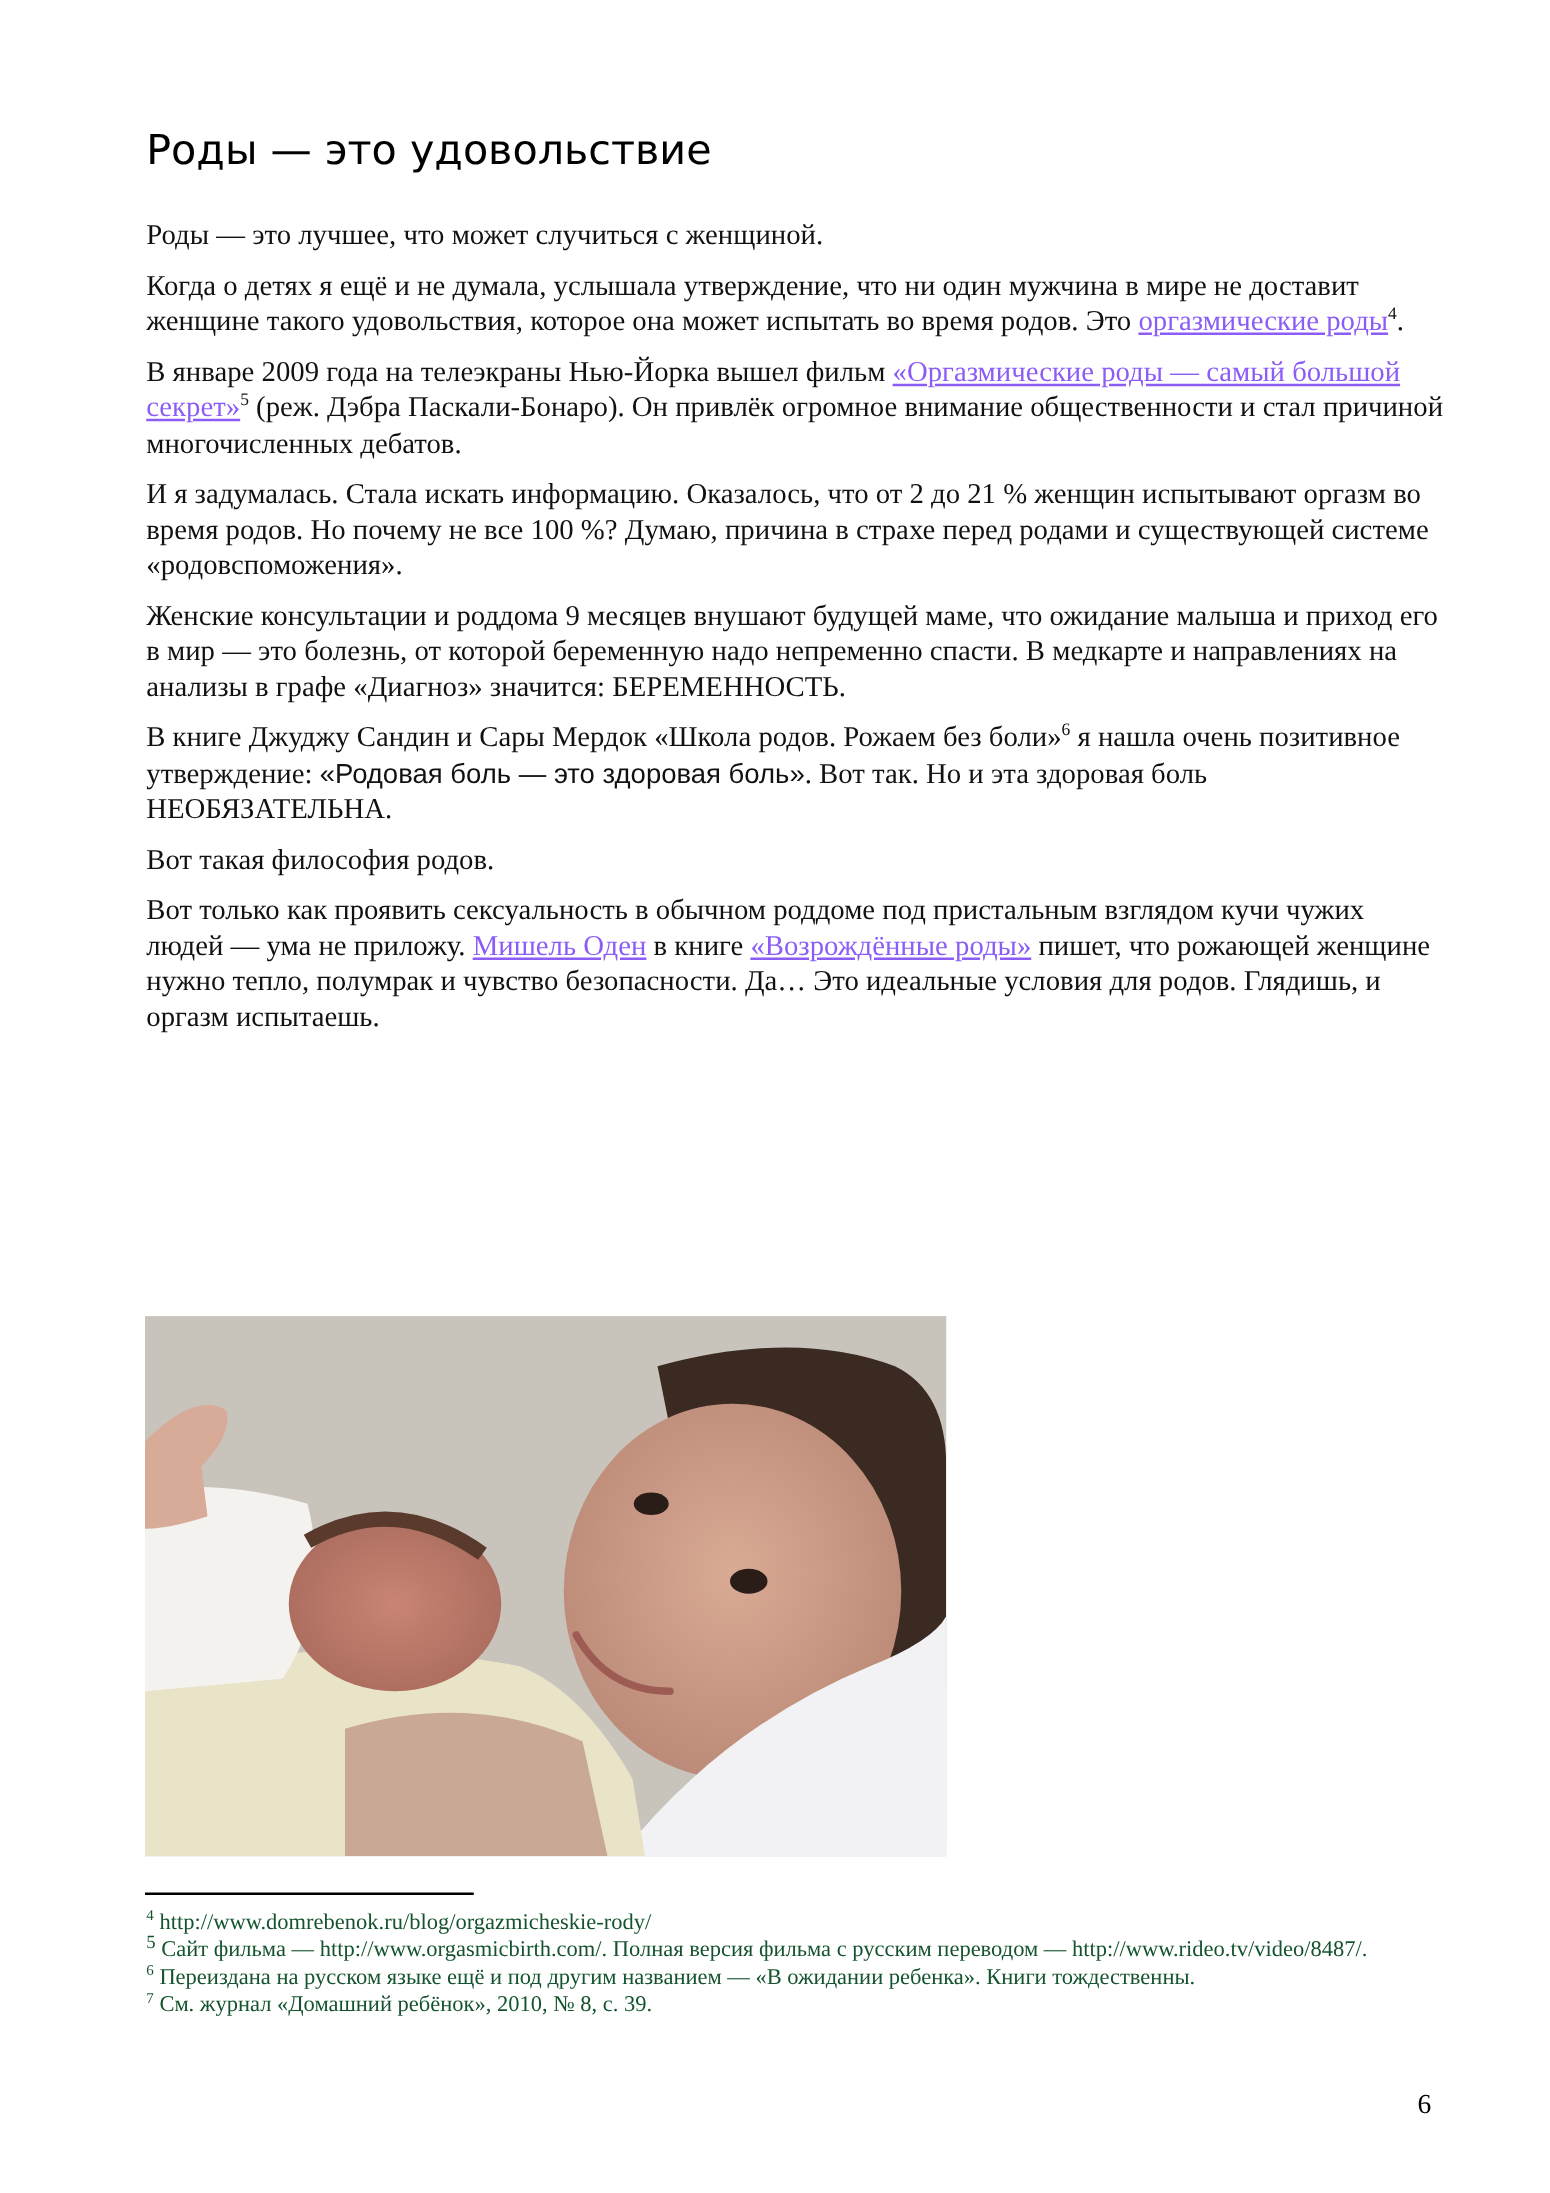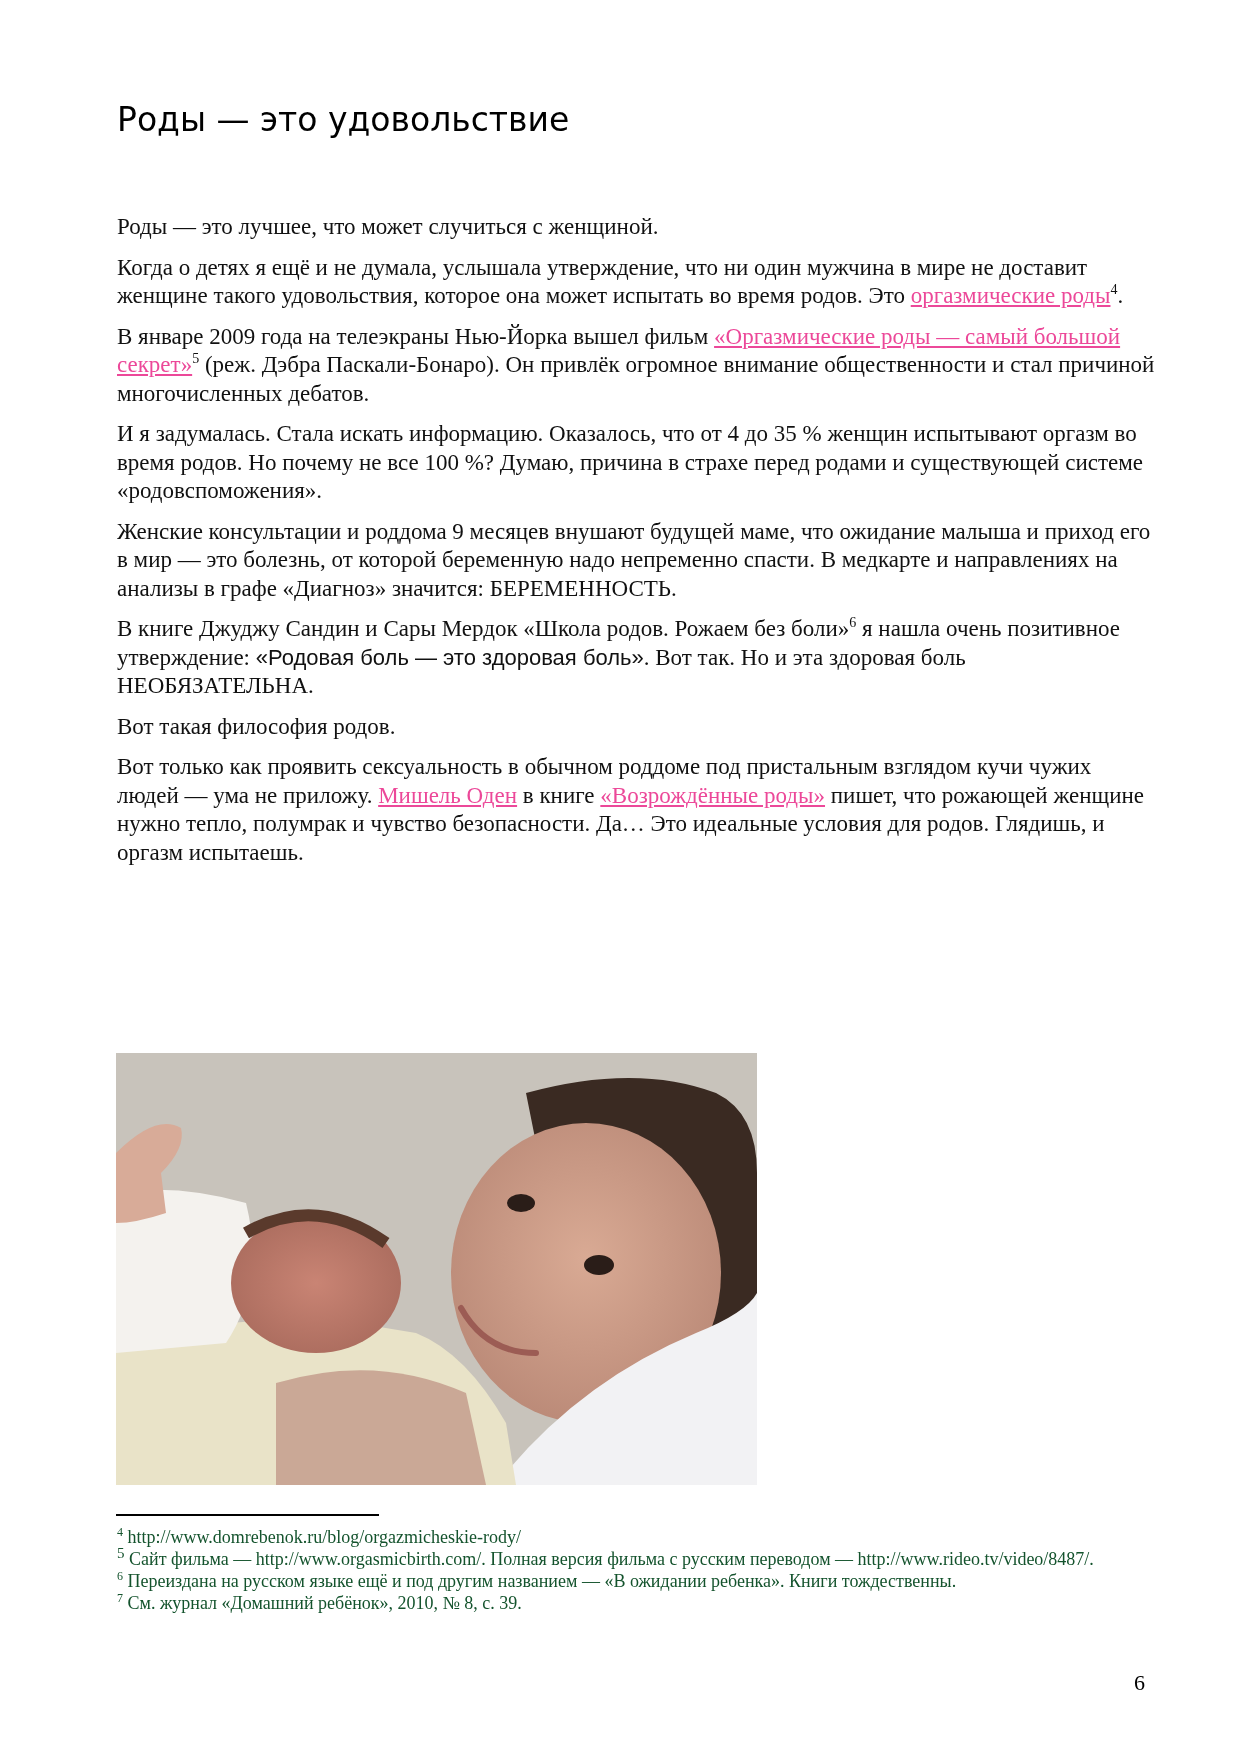--- a/index.html
+++ b/index.html
@@ -5,24 +5,24 @@
   html, body { margin: 0; padding: 0; background: #ffffff; }
   body { width: 1240px; height: 1754px; position: relative; overflow: hidden; }
   .page { position: absolute; left: 0; top: 0; width: 1240px; height: 1754px; background: #fff; }
   .title {
     position: absolute; left: 117px; top: 100px;
     font-family: "DejaVu Sans", sans-serif; font-size: 33px; color: #000;
     margin: 0; font-weight: normal; letter-spacing: 0px;
   }
   .body-text {
     position: absolute; left: 117px; top: 174px; width: 1040px;
-    font-family: "Liberation Serif", serif; font-size: 23px; line-height: 28.5px; color: #111; margin-top: 39px;
+    font-family: "Liberation Serif", serif; font-size: 23px; line-height: 28.5px; color: #111;
   }
   .body-text p { margin: 0 0 12px 0; }
-  .body-text a { color: #ec4899; text-decoration: underline; }
+  .body-text a { color: #8b5cf6; text-decoration: underline; }
   .body-text sup { font-size: 14px; vertical-align: super; line-height: 0; }
   .sans-quote { font-family: Liberation Sans, sans-serif; font-size: 22px; }
   .photo {
     position: absolute; left: 116px; top: 1053px; width: 641px; height: 432px; overflow: hidden;
     background: linear-gradient(180deg, #c9c5bd 0%, #cfcac2 40%, #d8d2c6 100%);
   }
   .footnote-rule { position: absolute; left: 116px; top: 1514px; width: 263px; height: 2px; background: #000; }
   .footnotes {
     position: absolute; left: 117px; top: 1526px; width: 1040px;
     font-family: "Liberation Serif", serif; font-size: 18px; line-height: 22px; color: #14532d;
@@ -41,21 +41,21 @@
 
   <h1 class="title">Роды — это удовольствие</h1>
 
   <div class="body-text">
     <p>Роды — это лучшее, что может случиться с женщиной.</p>
 
     <p><span>Когда о детях я ещё и не думала, услышала утверждение, что ни один мужчина в мире не доставит женщине такого удовольствия, которое она может испытать во время родов. Это </span><a href="#">оргазмические роды</a><sup>4</sup><span>.</span></p>
 
     <p><span>В январе 2009 года на телеэкраны Нью-Йорка вышел фильм </span><a href="#">«Оргазмические роды — самый большой секрет»</a><sup>5</sup><span> (реж. Дэбра Паскали-Бонаро). Он привлёк огромное внимание общественности и стал причиной многочисленных дебатов.</span></p>
 
-    <p>И я задумалась. Стала искать информацию. Оказалось, что от 4 до 35 % женщин испытывают оргазм во время родов. Но почему не все 100 %? Думаю, причина в страхе перед родами и существующей системе «родовспоможения».</p>
+    <p>И я задумалась. Стала искать информацию. Оказалось, что от 2 до 21 % женщин испытывают оргазм во время родов. Но почему не все 100 %? Думаю, причина в страхе перед родами и существующей системе «родовспоможения».</p>
 
     <p>Женские консультации и роддома 9 месяцев внушают будущей маме, что ожидание малыша и приход его в мир — это болезнь, от которой беременную надо непременно спасти. В медкарте и направлениях на анализы в графе «Диагноз» значится: БЕРЕМЕННОСТЬ.</p>
 
 
     <p><span>В книге Джуджу Сандин и Сары Мердок «Школа родов. Рожаем без боли»</span><sup>6</sup><span> я нашла очень позитивное утверждение: </span><span class="sans-quote">«Родовая боль — это здоровая боль»</span><span>. Вот так. Но и эта здоровая боль НЕОБЯЗАТЕЛЬНА.</span></p>
 
 
     <p>Вот такая философия родов.</p>
 
     <p><span>Вот только как проявить сексуальность в обычном роддоме под пристальным взглядом кучи чужих людей — ума не приложу. </span><a href="#">Мишель Оден</a><span> в книге </span><a href="#">«Возрождённые роды»</a><span> пишет, что рожающей женщине нужно тепло, полумрак и чувство безопасности. Да… Это идеальные условия для родов. Глядишь, и оргазм испытаешь.</span></p>

